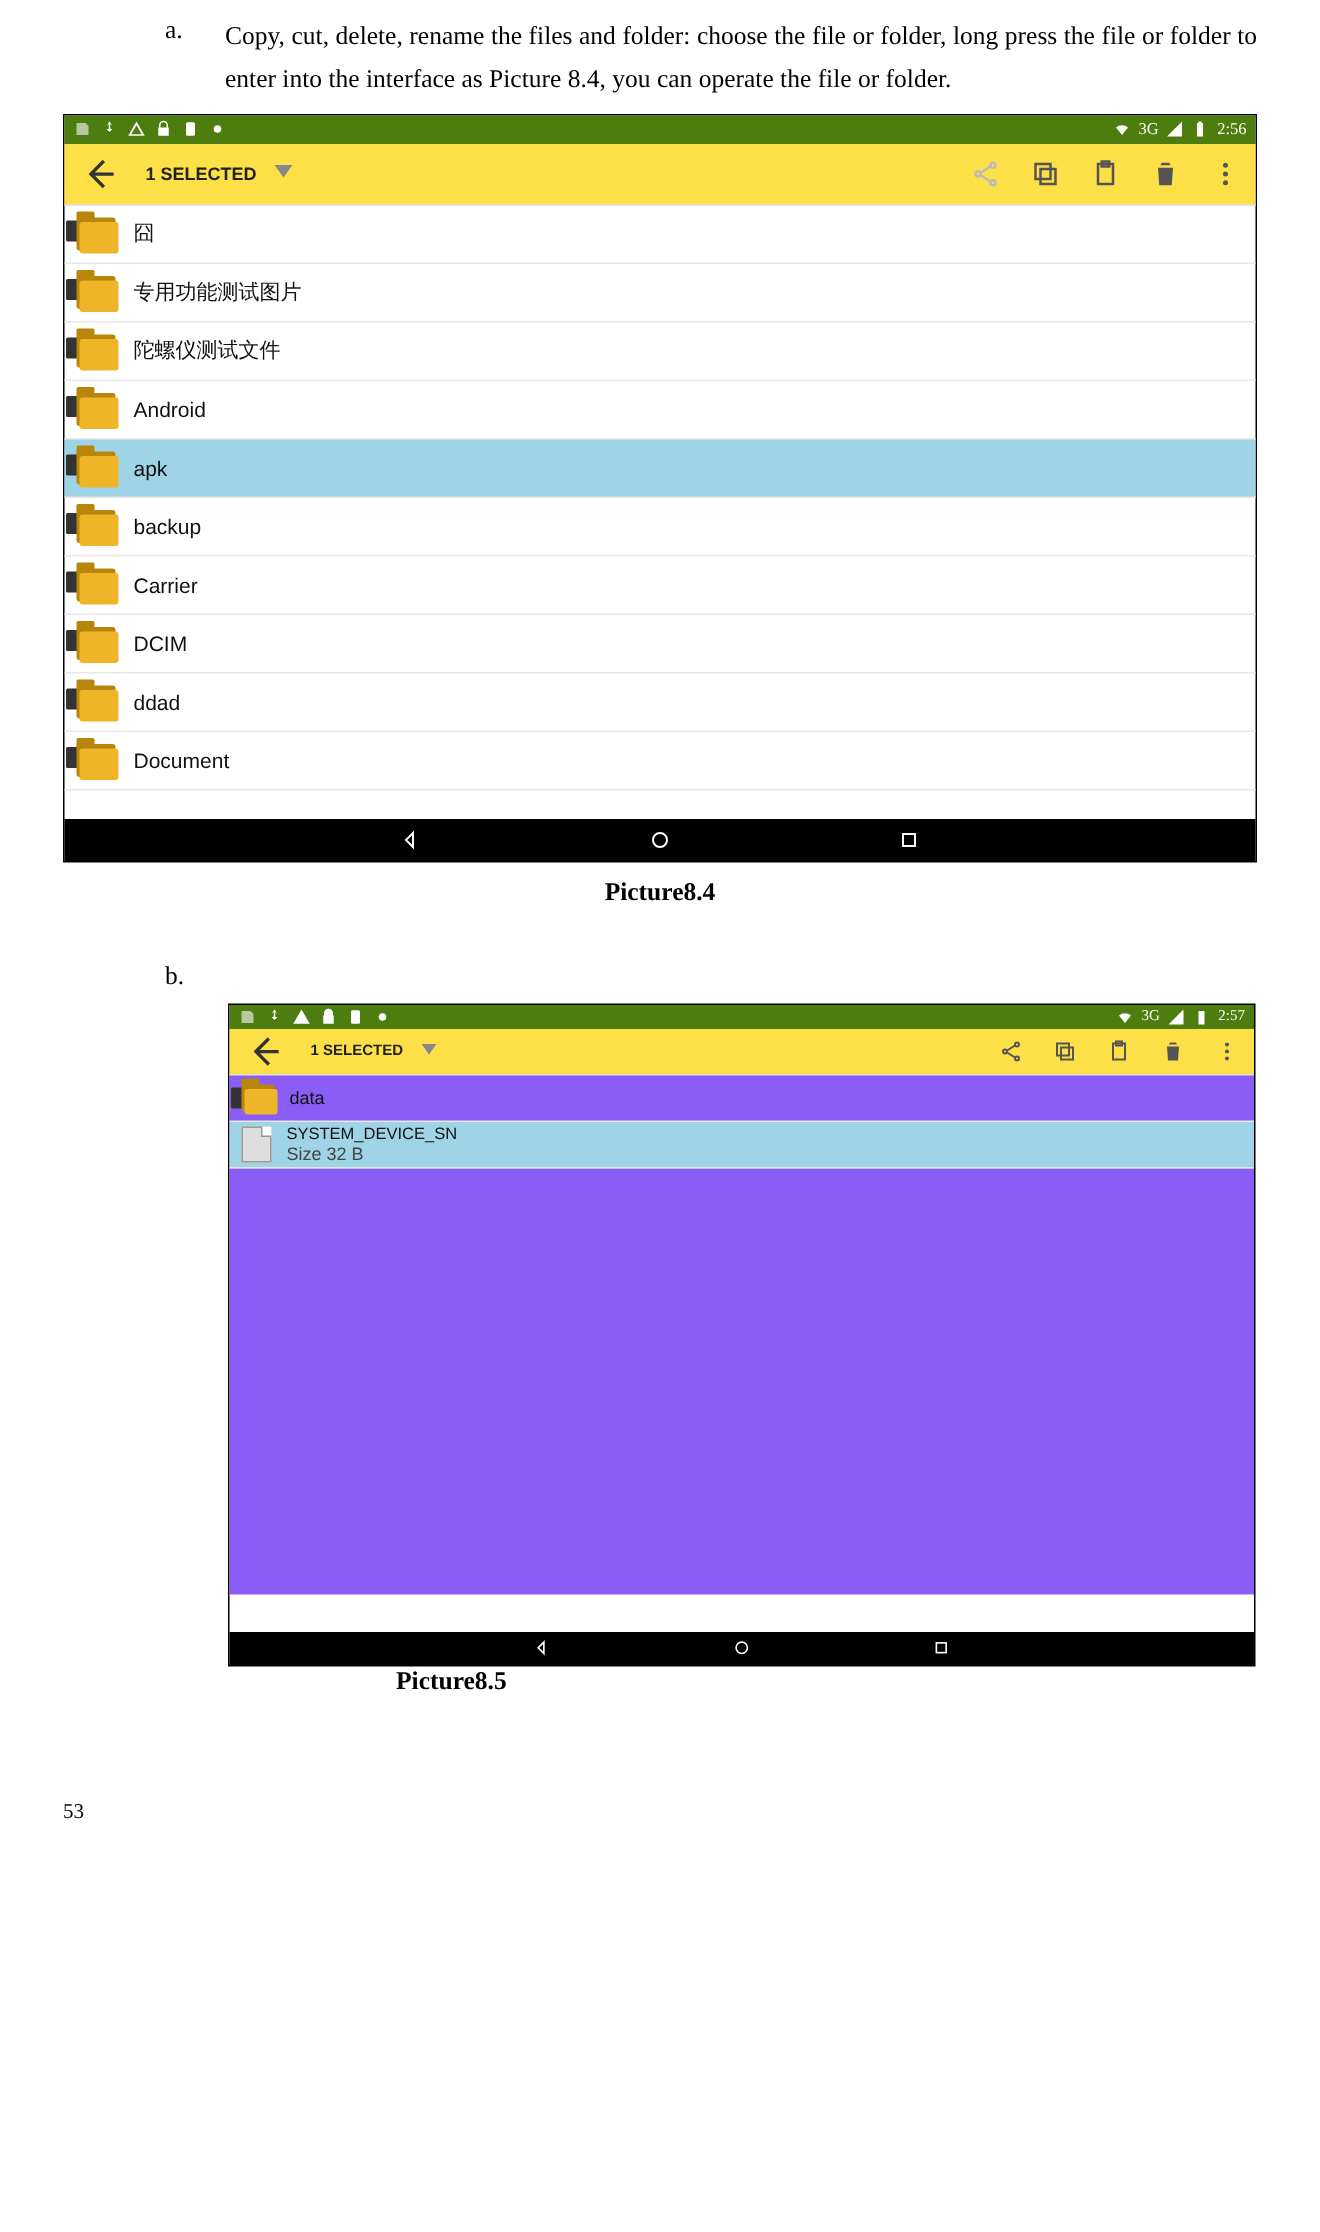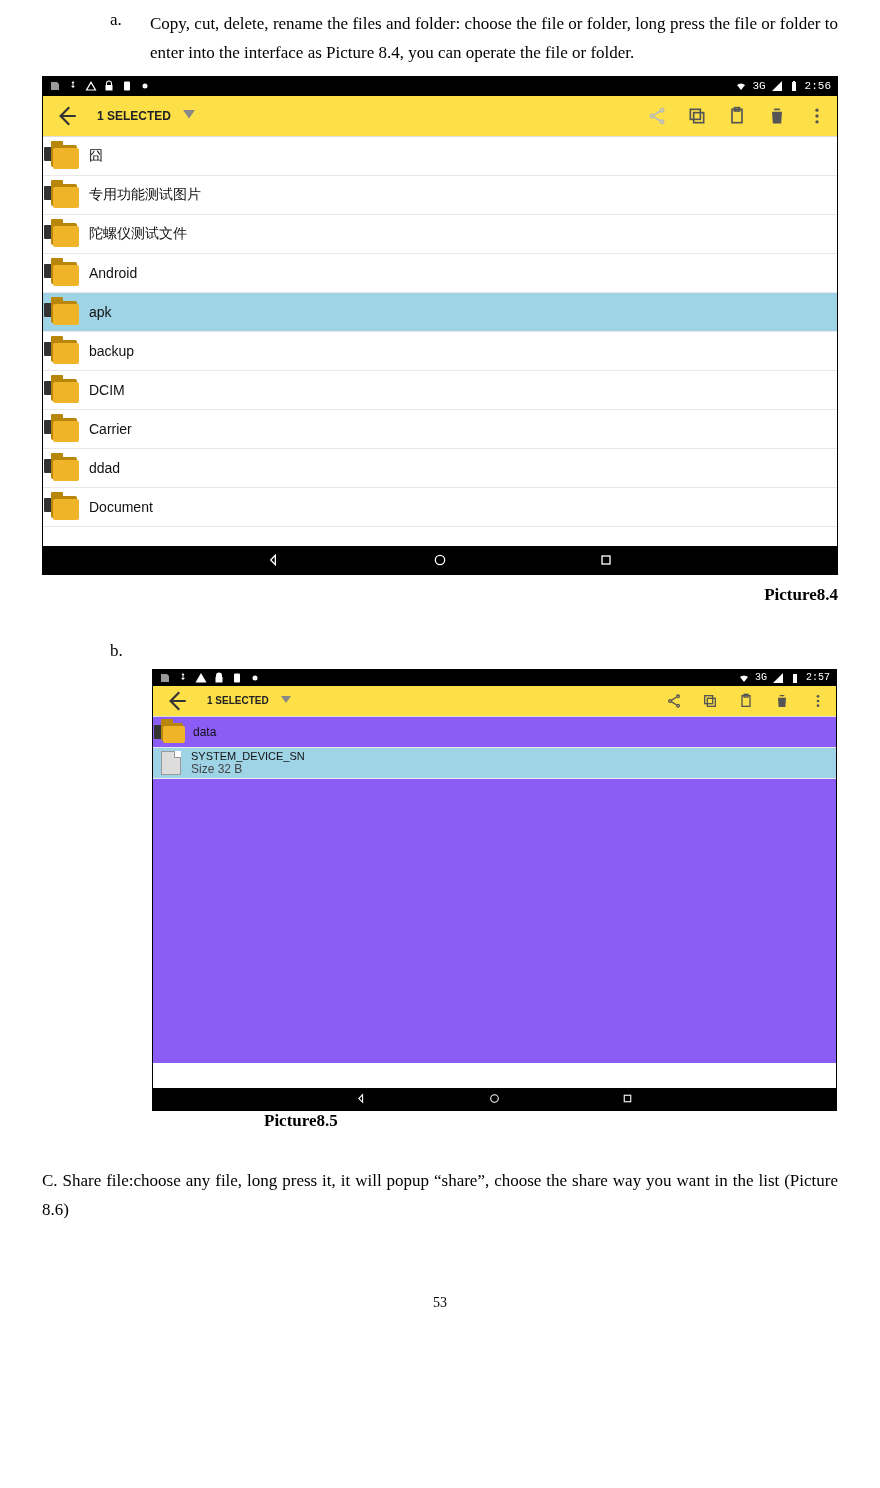--- a/index.html
+++ b/index.html
@@ -2,29 +2,29 @@
 <html><head>
 <meta charset="utf-8">
 <style>
   body{margin:0;background:#fff;font-family:"Times New Roman",serif;font-size:17px;color:#000;width:880px}
   .page{padding:10px 42px 30px 42px}
   .li{display:flex;margin:0 0 6px 0}
   .li .mk{width:40px;text-align:left;padding-left:0}
   .li .tx{flex:1;text-align:justify;line-height:1.7}
   .li.a{margin-left:68px}
   .li.b{margin-left:68px;margin-top:36px}
-  .caption{text-align:right;font-weight:bold;margin:10px 0}
+  .caption{text-align:center;font-weight:bold;margin:10px 0}
   .caption2{margin:0 0 10px 222px;font-weight:bold}
   .paraC{text-align:justify;margin-top:36px;line-height:1.7}
-  .pagenum{text-align:center;font-size:14px;margin-top:70px}
+  .pagenum{text-align:left;font-size:14px;margin-top:70px}
 
   
   .shot{border:1px solid #000;margin:8px 0 0 0;background:#fff;position:relative}
   .shot1{height:497px}
-  .statusbar{height:19px;background:#000000;color:#fff;font-size:11px;display:flex;align-items:center;padding:0 6px;font-family:Liberation Mono, monospace}
+  .statusbar{height:19px;background:#4d7c0f;color:#fff;font-size:11px;display:flex;align-items:center;padding:0 6px;font-family:Liberation Serif, serif}
   .statusbar .l{display:flex;gap:6px;align-items:center}
   .statusbar .r{margin-left:auto;display:flex;gap:5px;align-items:center}
   .statusbar svg{width:12px;height:12px}
   .toolbar{height:40px;background:#fde047;border-bottom:1px solid #ddd;display:flex;align-items:center;padding:0 10px;font-family:Arial,sans-serif}
   .toolbar .back{width:26px;height:26px}
   .toolbar .sel{font-size:12px;font-weight:bold;margin-left:18px;color:#222}
   .toolbar .tri{margin-left:12px}
   .toolbar .actions{margin-left:auto;display:flex;gap:20px;align-items:center}
   .toolbar .actions svg{width:20px;height:20px}
   .flist{font-family:Arial,sans-serif}
@@ -194,30 +194,30 @@
           </div>
           <span>backup</span>
         </div>
         <div class="frow">
           <div class="folder-ico">
             <div class="sd"></div>
             <div class="back"></div>
             <div class="tab"></div>
             <div class="front"></div>
           </div>
+          <span>Carrier</span>
+        </div>
+        <div class="frow">
+          <div class="folder-ico">
+            <div class="sd"></div>
+            <div class="back"></div>
+            <div class="tab"></div>
+            <div class="front"></div>
+          </div>
           <span>DCIM</span>
-        </div>
-        <div class="frow">
-          <div class="folder-ico">
-            <div class="sd"></div>
-            <div class="back"></div>
-            <div class="tab"></div>
-            <div class="front"></div>
-          </div>
-          <span>Carrier</span>
         </div>
         <div class="frow">
           <div class="folder-ico">
             <div class="sd"></div>
             <div class="back"></div>
             <div class="tab"></div>
             <div class="front"></div>
           </div>
           <span>ddad</span>
         </div>
@@ -351,16 +351,15 @@
           </svg>
         <svg viewBox="0 0 24 24" fill="none" stroke="#fff" stroke-width="2">
             <rect x="6" y="6" width="12" height="12"></rect>
           </svg>
       </div>
     </div>
   </div>
 
   <div class="caption2">Picture8.5</div>
 
-  <div class="paraC">C. Share file:choose any file, long press it, it will popup “share”, choose the share way you want in the list (Picture 8.6)</div>
 
   <div class="pagenum">53</div>
 </div>
 
 </body></html>

